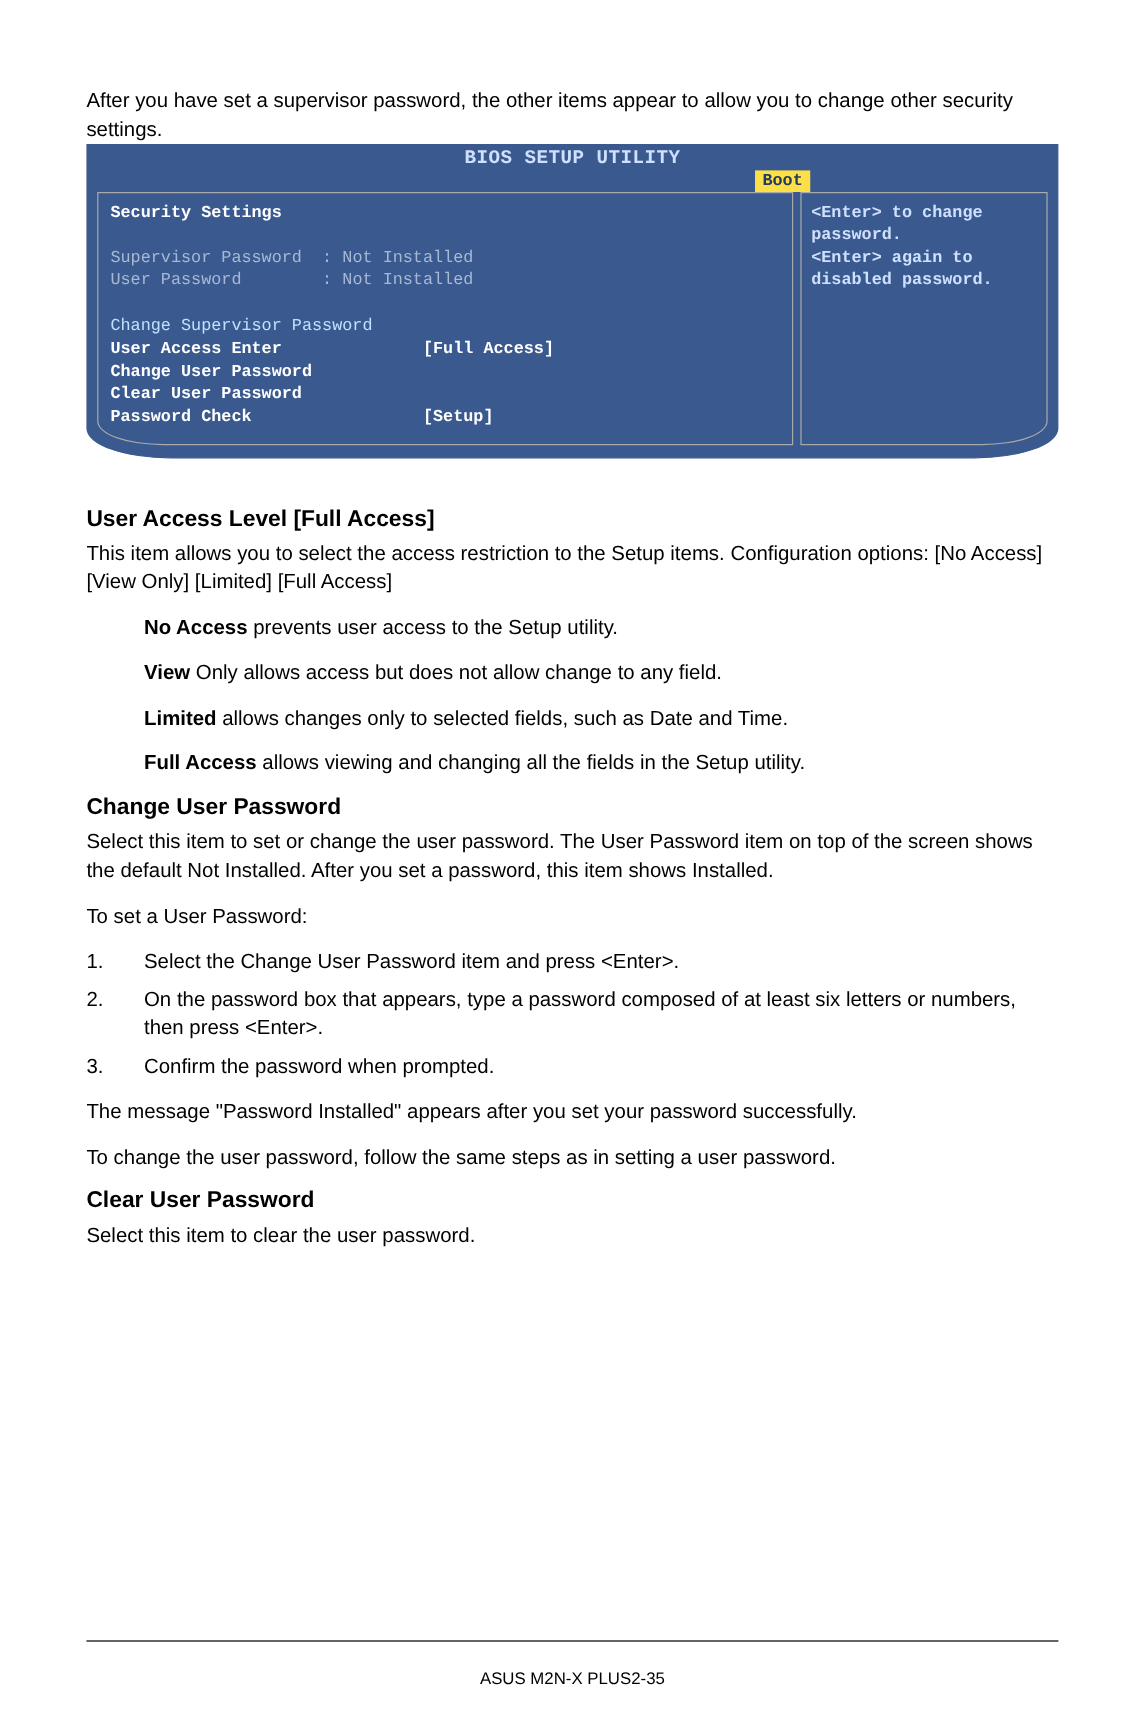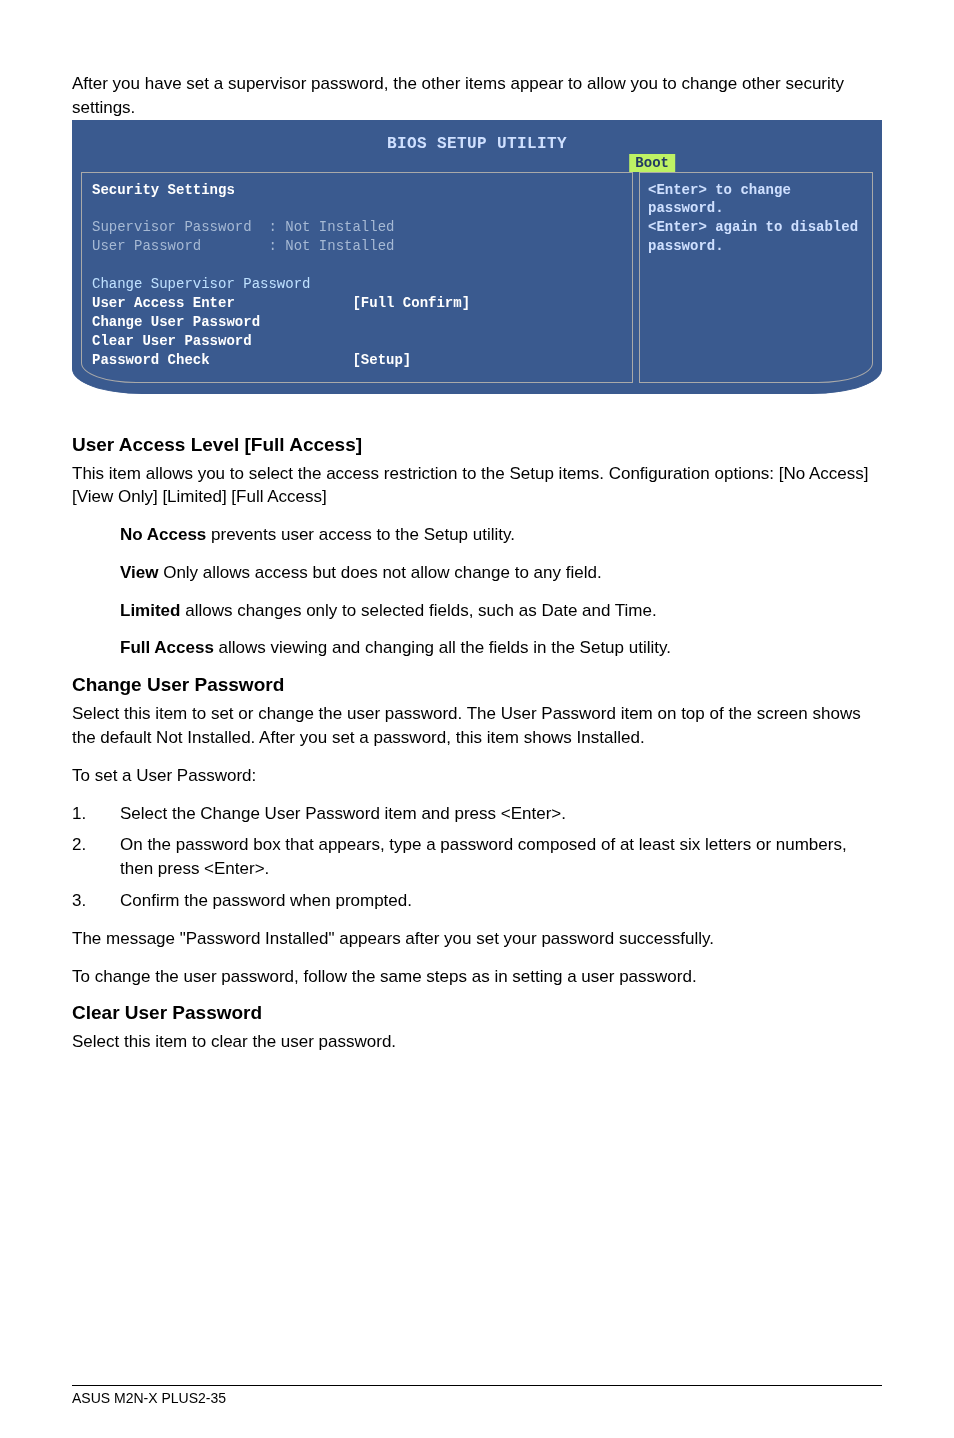--- a/index.html
+++ b/index.html
@@ -27,25 +27,25 @@
     overflow: hidden;
     margin-bottom: 40px;
   }
   .bios-title {
     background: #3a5a8f;
     color: #cfe0ff;
     font-family: "Courier New", monospace;
     font-weight: bold;
     font-size: 16px;
     text-align: center;
-    padding: 14px 0 0 0;
+    padding: 2px 0 0 0;
     letter-spacing: .4px;
   }
   .bios-tab {
-    background: #bef264;
+    background: #fde047;
     color: #223a63;
     font-family: "Courier New", monospace;
     font-weight: bold;
     font-size: 14px;
     display: inline-block;
     padding: 1px 6px;
     margin-left: 49%;
     transform: translateX(-50%);
   }
   .bios-body {
@@ -62,21 +62,21 @@
     font-size: 14px;
     padding: 8px 10px 12px 10px;
     color: #a6b9d4;
     white-space: pre;
     line-height: 1.35;
     border-bottom-left-radius: 55px 20px;
   }
   .bios-left .hl-white { color: #fff; font-weight: bold; text-align: right; }
   .bios-left .hl-cyan  { color: #bfe1ff; text-align: center; }
   .bios-right {
-    width: 234px;
+    width: 206px;
     background: #3a5a8f;
     border: 1.5px solid #a9a9a9;
     font-family: "Courier New", monospace;
     font-size: 14px;
     padding: 8px 8px;
     color: #cfe0ff;
     white-space: pre-wrap;
     line-height: 1.35;
     border-bottom-right-radius: 55px 20px;
     font-weight: bold;
@@ -111,44 +111,44 @@
   ol li .num {
     width: 48px;
     flex-shrink: 0;
   }
   .footer {
     position: absolute;
     bottom: 32px;
     left: 72px;
     right: 72px;
     border-top: 1px solid #000;
-    padding-top: 4px;
+    padding-top: 22px;
     display: flex;
-    justify-content: flex-start;
+    justify-content: center;
     font-size: 14px;
   }
 </style>
 </head>
 <body>
 
 <p class="intro">After you have set a supervisor password, the other items appear to allow you to change other security settings.</p>
 
 <div class="bios-box">
   <div class="bios-title">BIOS SETUP UTILITY</div>
   <div style="background:#3a5a8f;text-align:center;">
     <span class="bios-tab">Boot</span>
   </div>
   <div class="bios-body">
     <div class="bios-left"><span class="hl-white">Security Settings</span>
 
 <span>Supervisor Password  :</span> <span>Not Installed</span>
 <span>User Password        :</span> <span>Not Installed</span>
 
 <span class="hl-cyan">Change Supervisor Password</span>
-<span class="hl-white">User Access Enter</span>              <span class="hl-white">[Full Confirm]</span>
+<span class="hl-white">User Access Enter</span>              <span class="hl-white">[Full Access]</span>
 <span class="hl-white">Change User Password</span>
 <span class="hl-white">Clear User Password</span>
 <span class="hl-white">Password Check</span>                 <span class="hl-white">[Setup]</span>
 </div>
     <div class="bios-right">&lt;Enter&gt; to change password.
 &lt;Enter&gt; again to disabled password.</div>
   </div>
 </div>
 
 <h3 class="section">User Access Level [Full Access]</h3>

